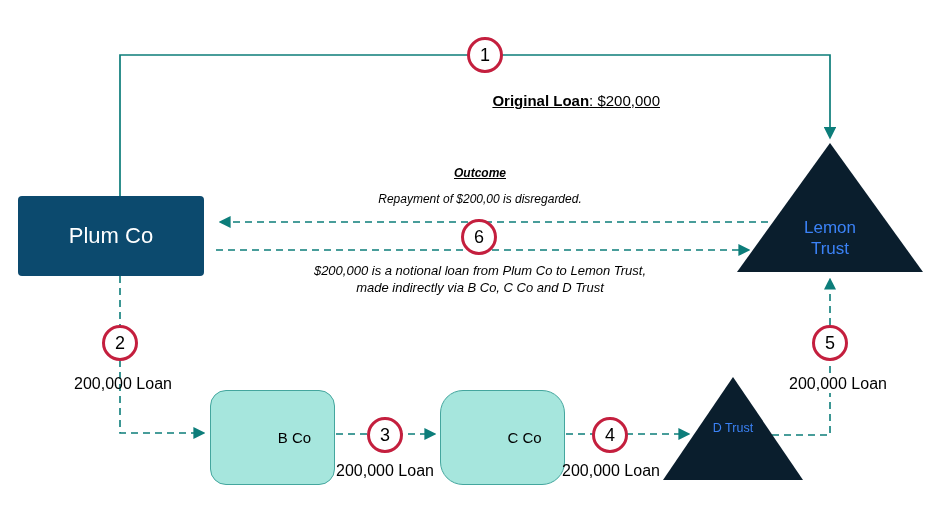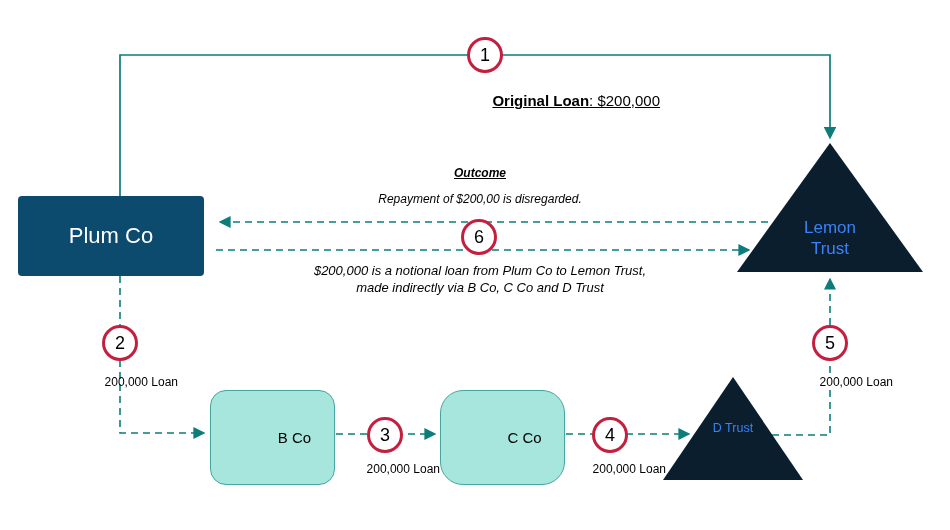--- a/index.html
+++ b/index.html
@@ -39,22 +39,22 @@
     font-size:18px; color:#000000; z-index:4;
   }
   .step1 { left:467px; top:37px; }
   .step2 { left:102px; top:325px; }
   .step3 { left:367px; top:417px; }
   .step4 { left:592px; top:417px; }
   .step5 { left:812px; top:325px; }
   .step6 { left:461px; top:219px; }
 
   .loan-label {
-    position:absolute; width:110px; text-align:right;
-    font-size:12px; color:#000000; z-index:3;
+    position:absolute; width:110px; text-align:center;
+    font-size:16px; color:#000000; z-index:3;
   }
   .ll2 { left:68px;  top:375px; }
   .ll3 { left:330px; top:462px; }
   .ll4 { left:556px; top:462px; }
   .ll5 { left:783px; top:375px; background:#ffffff; }
 
   .orig-loan {
     position:absolute; left:300px; top:92px; width:360px;
     text-align:right; font-size:15px; color:#000000; z-index:3;text-decoration:underline;
   }

